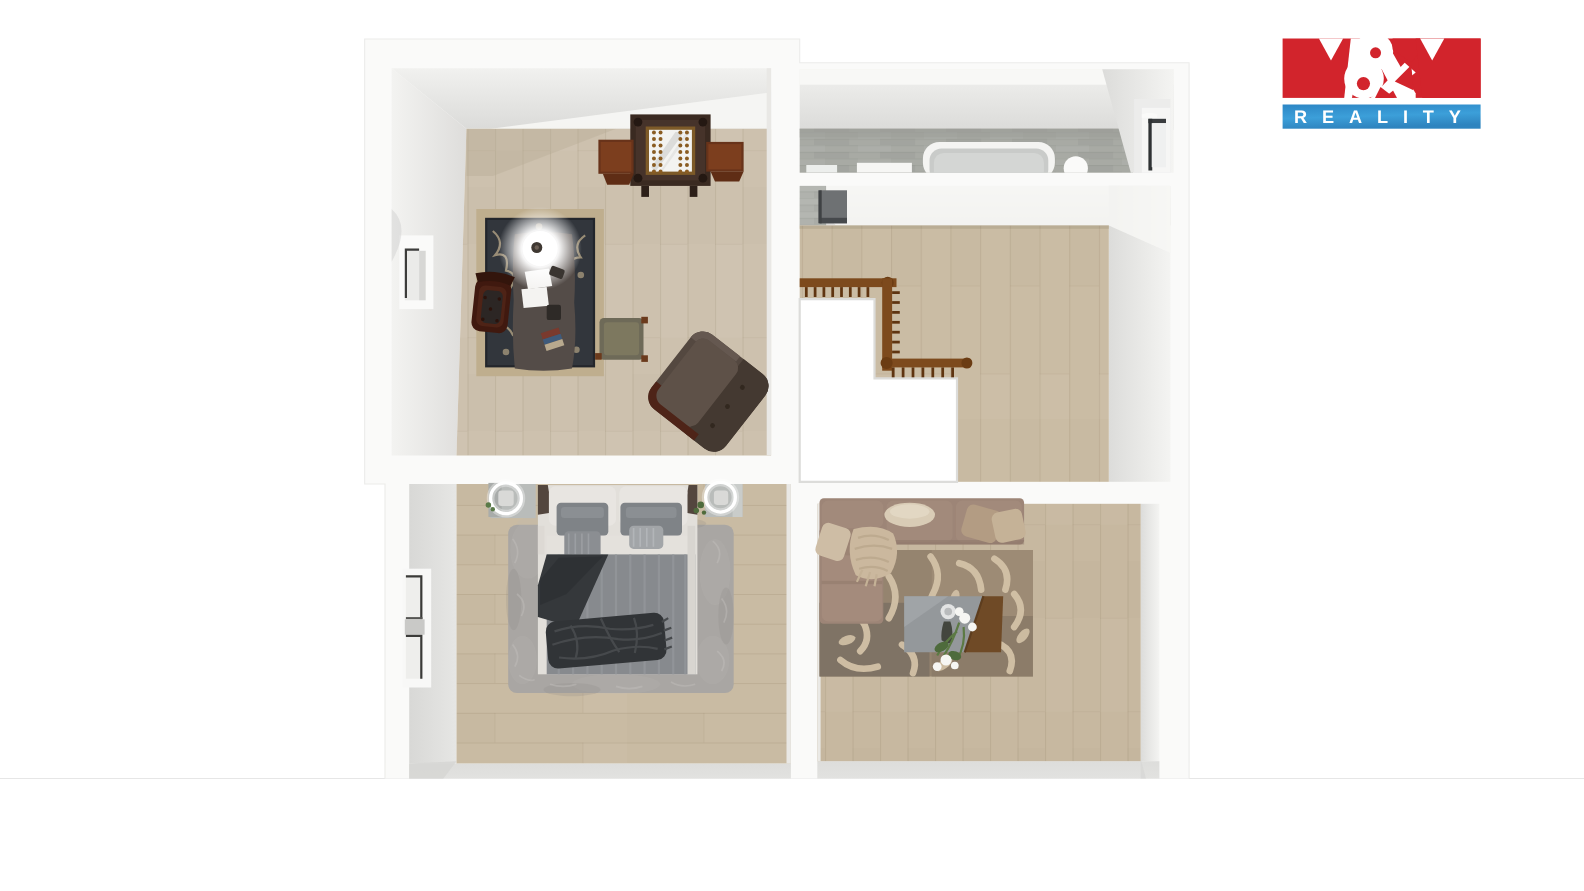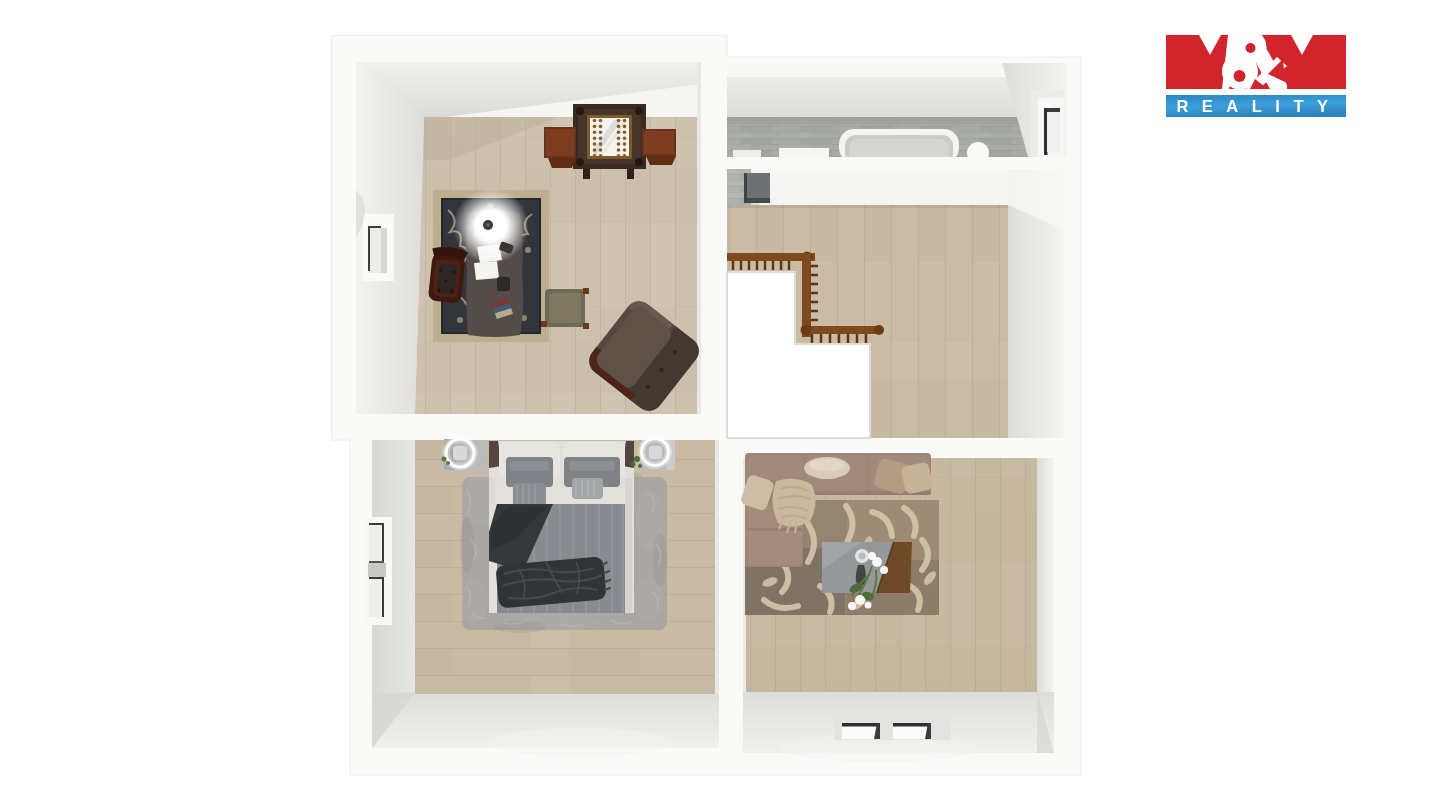--- a/index.html
+++ b/index.html
@@ -1,16 +1,16 @@
 <!DOCTYPE html>
 <html><head>
 <meta charset="utf-8">
 <style>
   html,body{margin:0;padding:0;background:#ffffff;}
-  .page{width:1440px;height:810px;position:relative;overflow:hidden;background:#a3a3a3;
+  .page{width:1440px;height:708px;position:relative;overflow:hidden;background:#a3a3a3;
         font-family:"Liberation Sans", sans-serif;}
 </style>
 </head>
 <body>
 <div class="page">
 <svg width="1440" height="810" viewBox="0 0 1440 810">
 <defs>
 
   <pattern id="plankV" width="50" height="170" patternUnits="userSpaceOnUse">
     <rect width="50" height="170" fill="none"></rect>

